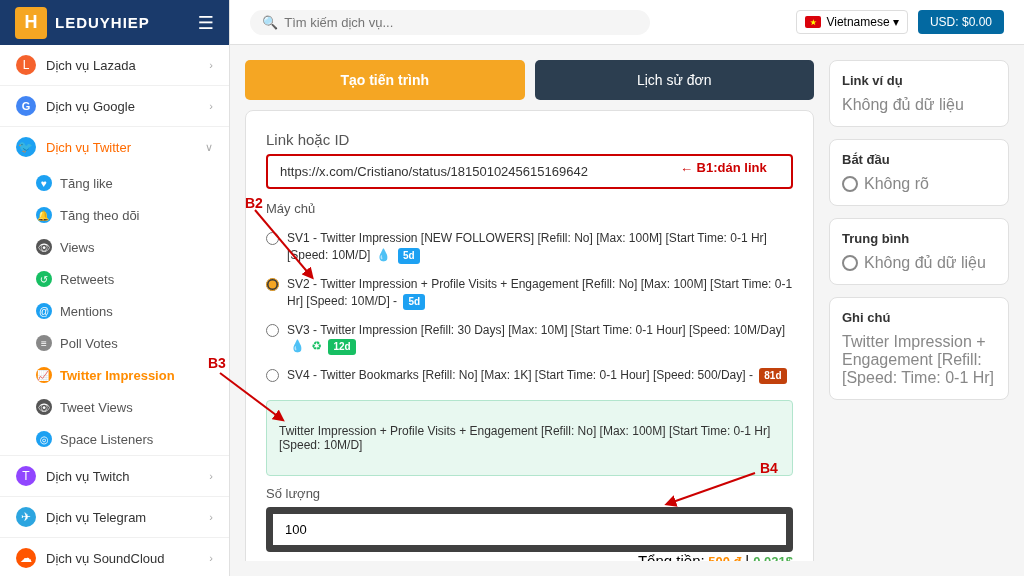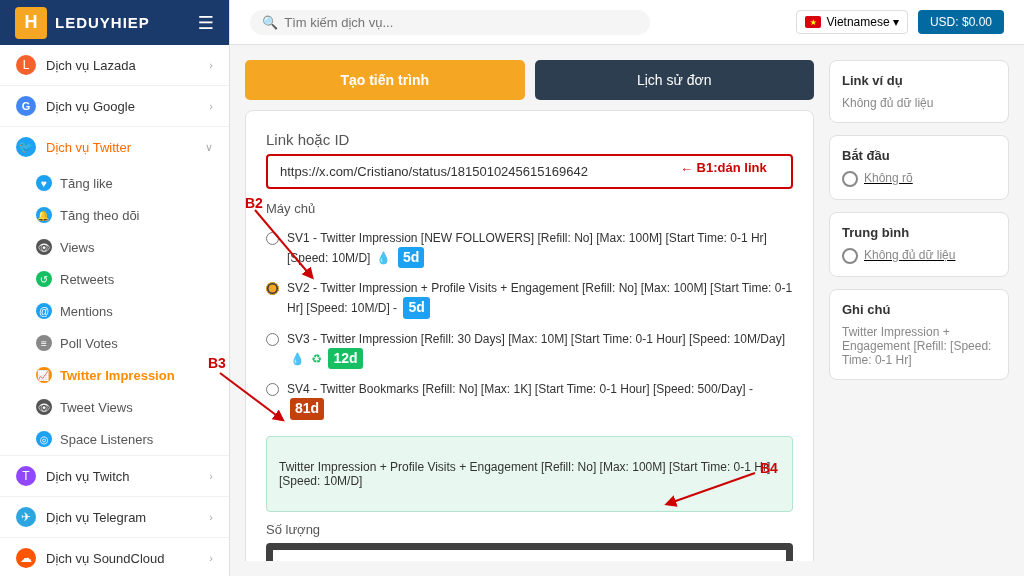--- a/index.html
+++ b/index.html
@@ -274,21 +274,21 @@
       padding: 6px 0;
       cursor: pointer;
     }
     .server-option input[type="radio"] { margin-top: 2px; flex-shrink: 0; accent-color: #f5a623; }
     .server-text { font-size: 12px; color: #333; line-height: 1.4; }
 
     .badge {
       display: inline-block;
       border-radius: 3px;
       padding: 1px 5px;
-      font-size: 14px;
+      font-size: 10px;
       font-weight: bold;
       margin-left: 3px;
     }
     .badge-blue { background: #1da1f2; color: #fff; }
     .badge-green { background: #17bf63; color: #fff; }
     .badge-teal { background: #c2410c; color: #fff; }
 
     .drop-icon { color: #1da1f2; margin-left: 3px; }
     .recycle-icon { color: #17bf63; margin-left: 3px; }
 
@@ -353,29 +353,28 @@
       padding: 12px;
       border: 1px solid #e0e0e0;
     }
     .info-card-title {
       font-size: 13px;
       font-weight: bold;
       color: #333;
       margin-bottom: 8px;
     }
     .info-card-sub {
-      font-size: 12px;
+      font-size: 16px;
       color: #888;
     }
     .info-card-row {
       display: flex;
-      align-items: flex-start;
+      align-items: center;
       gap: 6px;
       margin-top: 5px;
-      text-decoration: underline;
     }
     .clock-icon {
       width: 16px;
       height: 16px;
       border: 2px solid #888;
       border-radius: 50%;
       position: relative;
       display: inline-flex;
       align-items: center;
       justify-content: center;

